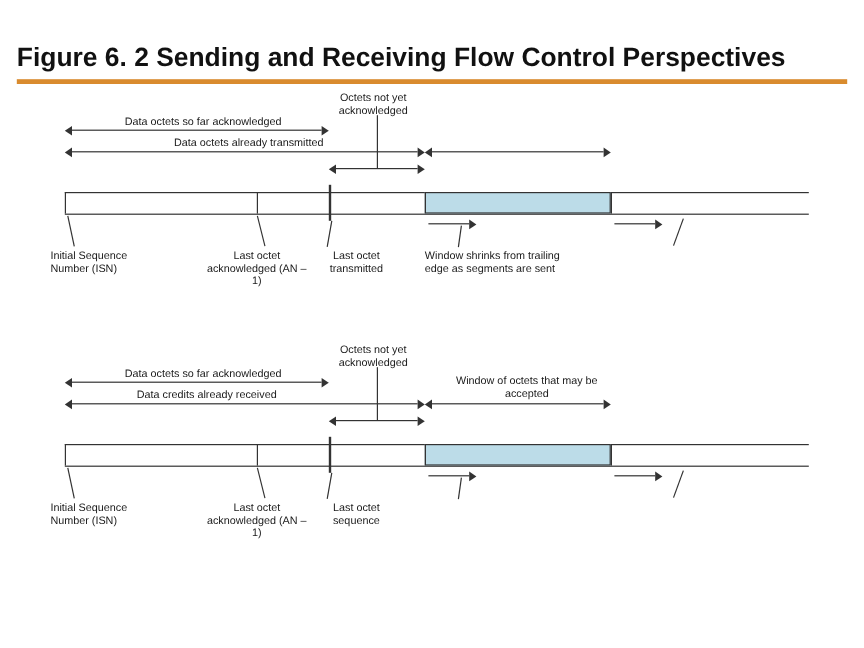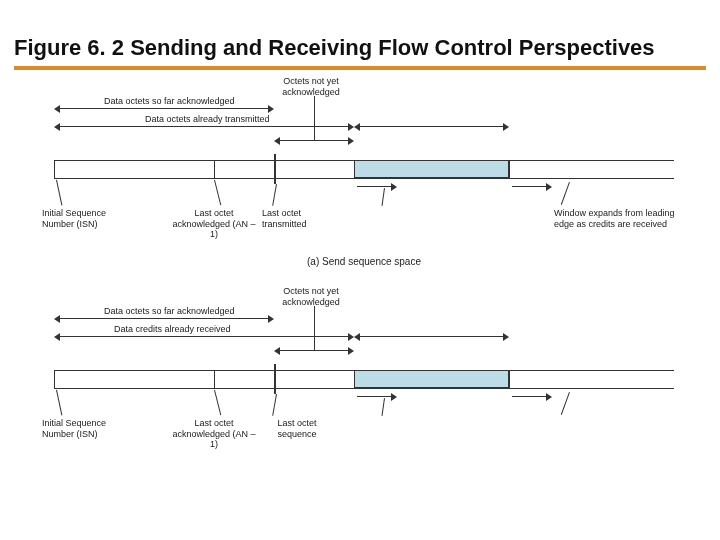--- a/index.html
+++ b/index.html
@@ -111,30 +111,29 @@
 
   <div class="hline arrow-left arrow-right" style="left:346px; top:48px; width:143px;"></div>
 
   <div class="diag-line" style="left:42px; top:102px; height:26px; transform:rotate(-12deg);"></div>
   <div class="lbl" style="left:28px; top:130px; width:80px;">Initial Sequence Number (ISN)</div>
 
   <div class="diag-line" style="left:200px; top:102px; height:26px; transform:rotate(-14deg);"></div>
   <div class="lbl" style="left:155px; top:130px; width:90px; text-align:center;">Last octet acknowledged (AN – 1)</div>
 
   <div class="diag-line" style="left:262px; top:106px; height:22px; transform:rotate(10deg);"></div>
-  <div class="lbl" style="left:248px; top:130px; width:70px; text-align:left;">Last octet transmitted</div>
+  <div class="lbl" style="left:248px; top:130px; width:70px; text-align:center;">Last octet transmitted</div>
 
   <div class="hline arrow-right" style="left:343px; top:108px; width:34px;"></div>
   <div class="diag-line" style="left:370px; top:110px; height:18px; transform:rotate(8deg);"></div>
+  <div class="lbl" style="left:340px; top:130px; width:120px;">Window shrinks from trailing edge as segments are sent</div>
 
   <div class="hline arrow-right" style="left:498px; top:108px; width:34px;"></div>
   <div class="diag-line" style="left:555px; top:104px; height:24px; transform:rotate(20deg);"></div>
-  <div class="lbl" style="left:540px; top:130px; width:130px;">Window expands from leading edge as credits are received</div>
 
-  <div class="caption" style="left:240px; top:178px; width:220px;">(a) Send sequence space</div>
 
   <div class="bar-line" style="left:40px; top:292px; width:620px;"></div>
   <div class="bar-line" style="left:40px; top:310px; width:620px;"></div>
   <div class="vbar" style="left:40px; top:292px; height:18px;"></div>
   <div class="vbar" style="left:200px; top:292px; height:18px;"></div>
   <div class="vbar" style="left:260px; top:286px; height:30px; width:2px;"></div>
   <div class="vbar" style="left:340px; top:292px; height:18px;"></div>
   <div class="vbar" style="left:495px; top:292px; height:18px;"></div>
   <div class="shade" style="left:340px; top:292px; width:155px; height:18px;"></div>
 
@@ -142,20 +141,21 @@
   <div class="lbl" style="left:90px; top:228px;">Data octets so far acknowledged</div>
 
   <div class="hline arrow-left arrow-right" style="left:46px; top:258px; width:288px;"></div>
   <div class="lbl" style="left:100px; top:246px;">Data credits already received</div>
 
   <div class="lbl" style="left:252px; top:208px; width:90px; text-align:center;">Octets not yet acknowledged</div>
   <div class="hline arrow-left arrow-right" style="left:266px; top:272px; width:68px;"></div>
   <div class="vbar" style="left:300px; top:228px; height:44px;"></div>
 
   <div class="hline arrow-left arrow-right" style="left:346px; top:258px; width:143px;"></div>
+  <div class="lbl" style="left:360px; top:234px; width:130px; text-align:center;">Window of octets that may be accepted</div>
 
   <div class="diag-line" style="left:42px; top:312px; height:26px; transform:rotate(-12deg);"></div>
   <div class="lbl" style="left:28px; top:340px; width:80px;">Initial Sequence Number (ISN)</div>
 
   <div class="diag-line" style="left:200px; top:312px; height:26px; transform:rotate(-14deg);"></div>
   <div class="lbl" style="left:155px; top:340px; width:90px; text-align:center;">Last octet acknowledged (AN – 1)</div>
 
   <div class="diag-line" style="left:262px; top:316px; height:22px; transform:rotate(10deg);"></div>
   <div class="lbl" style="left:248px; top:340px; width:70px; text-align:center;">Last octet sequence</div>
 

